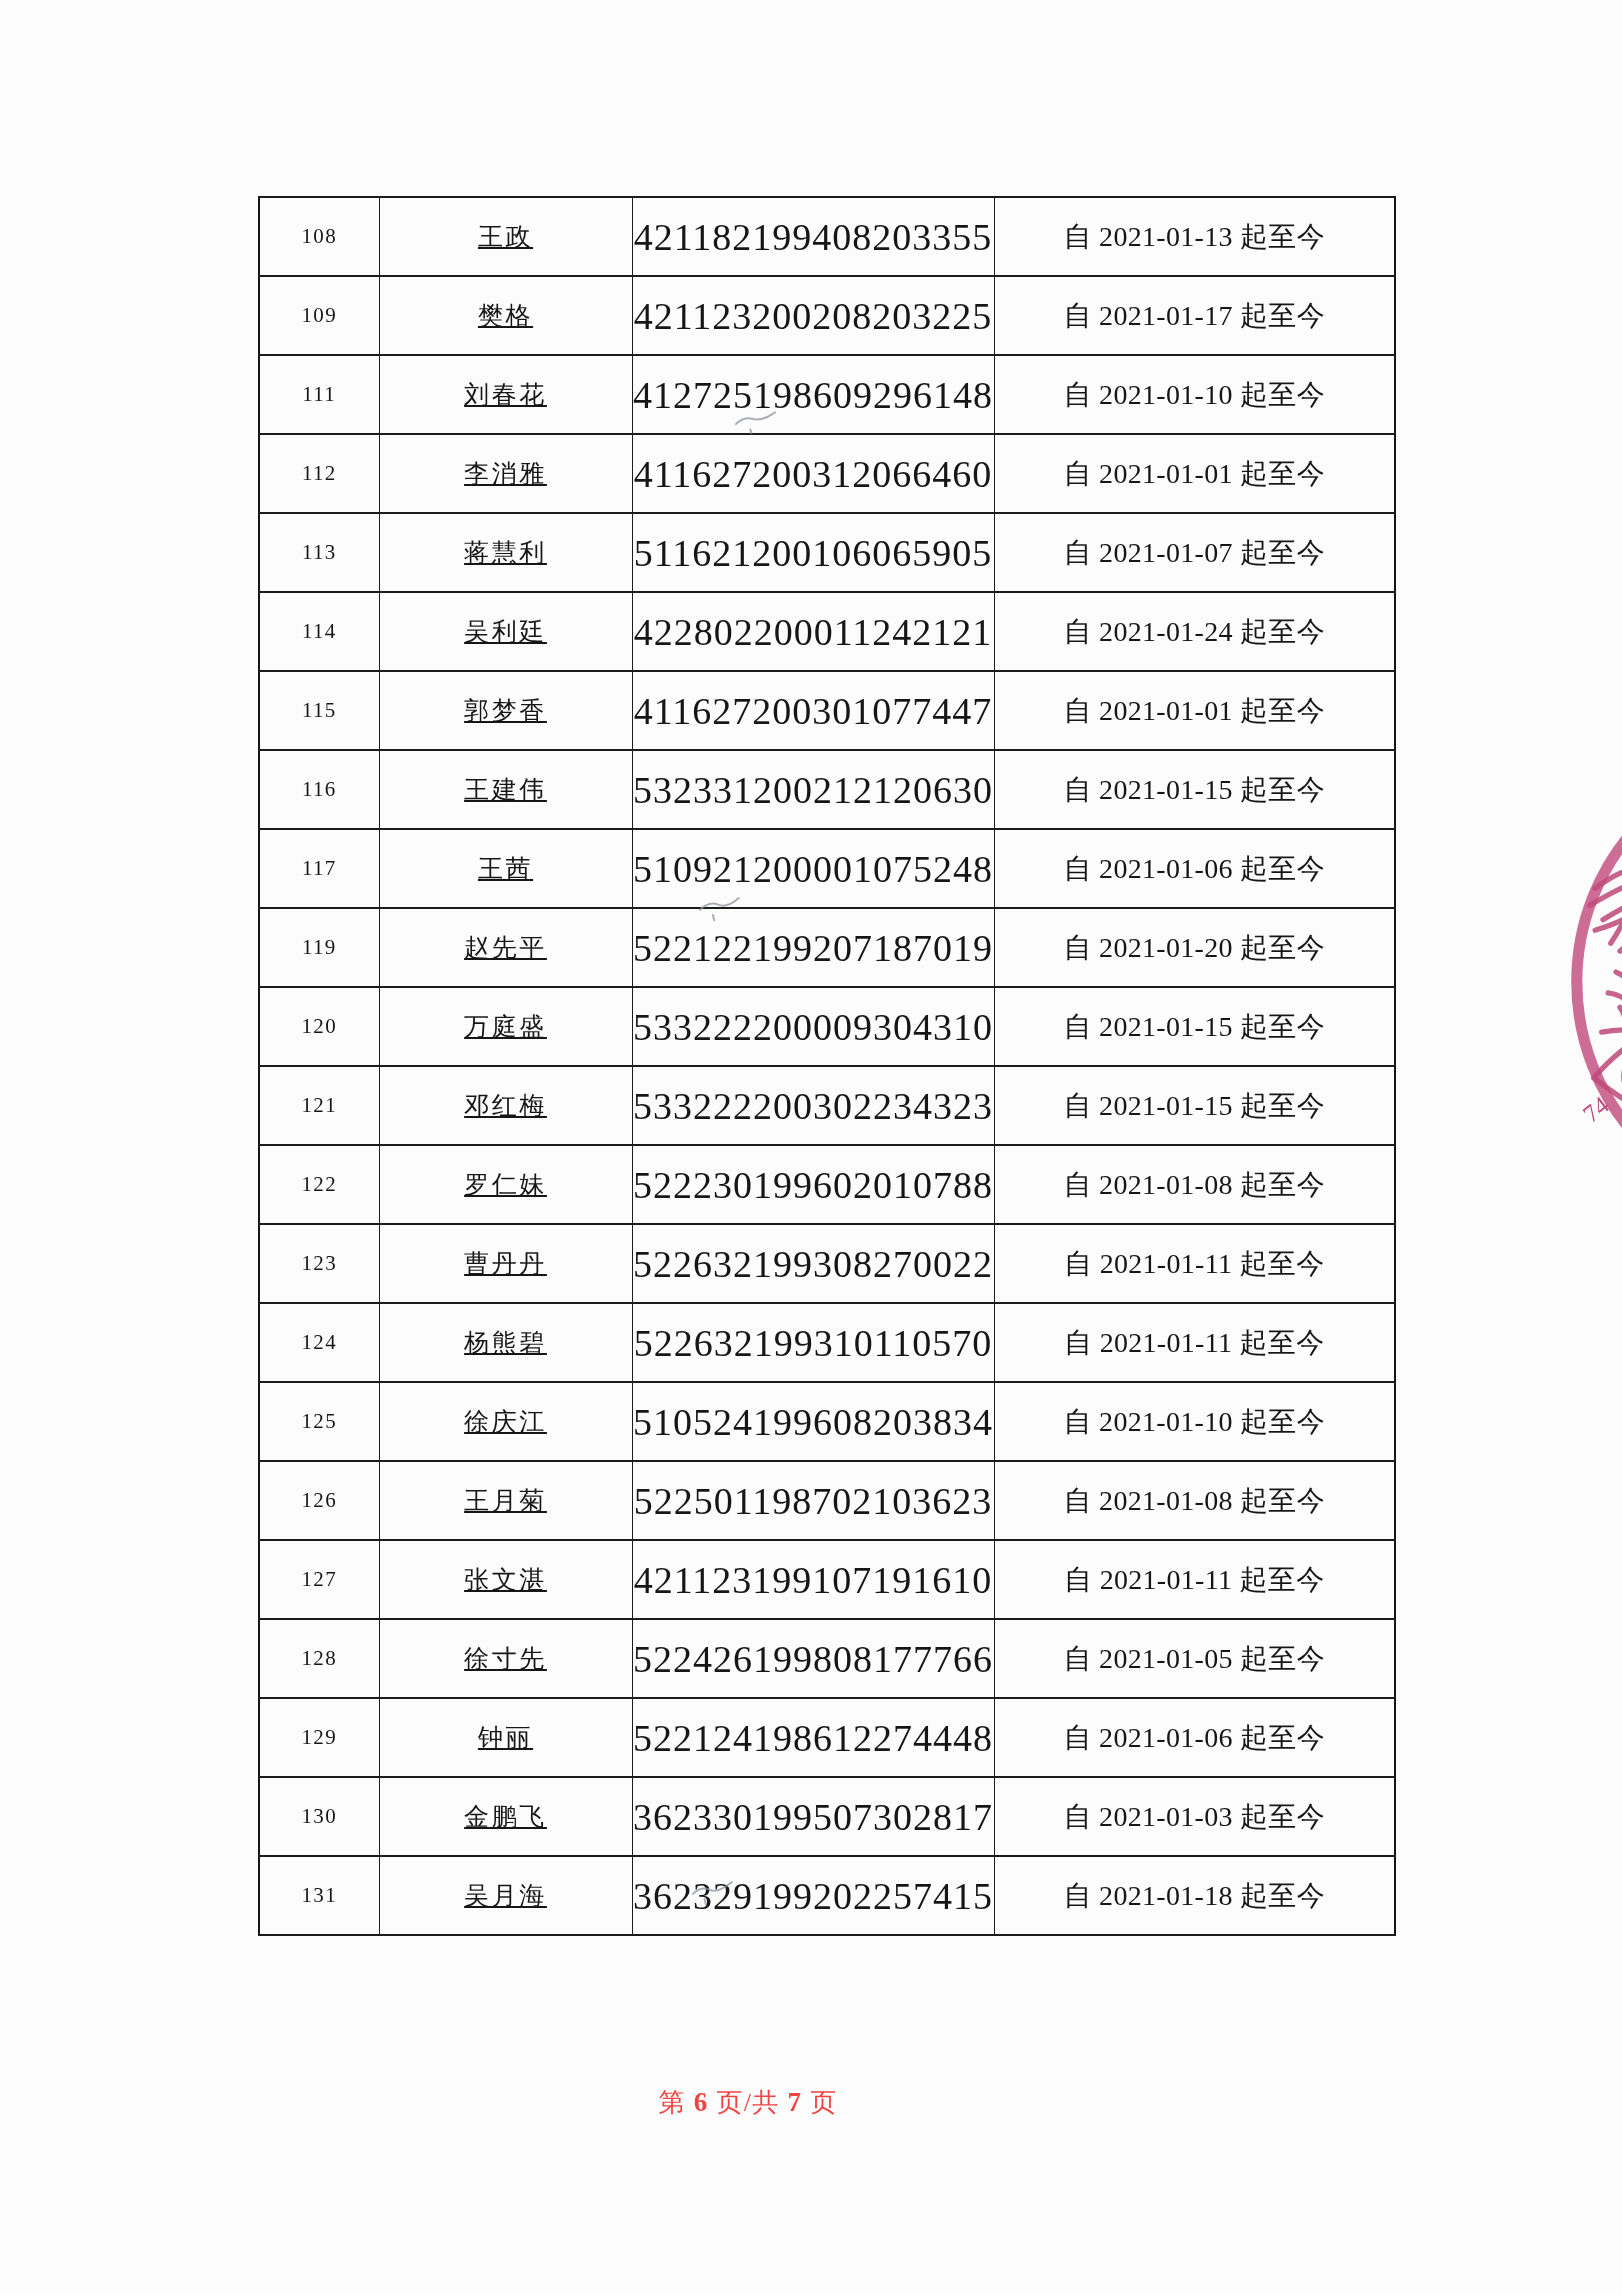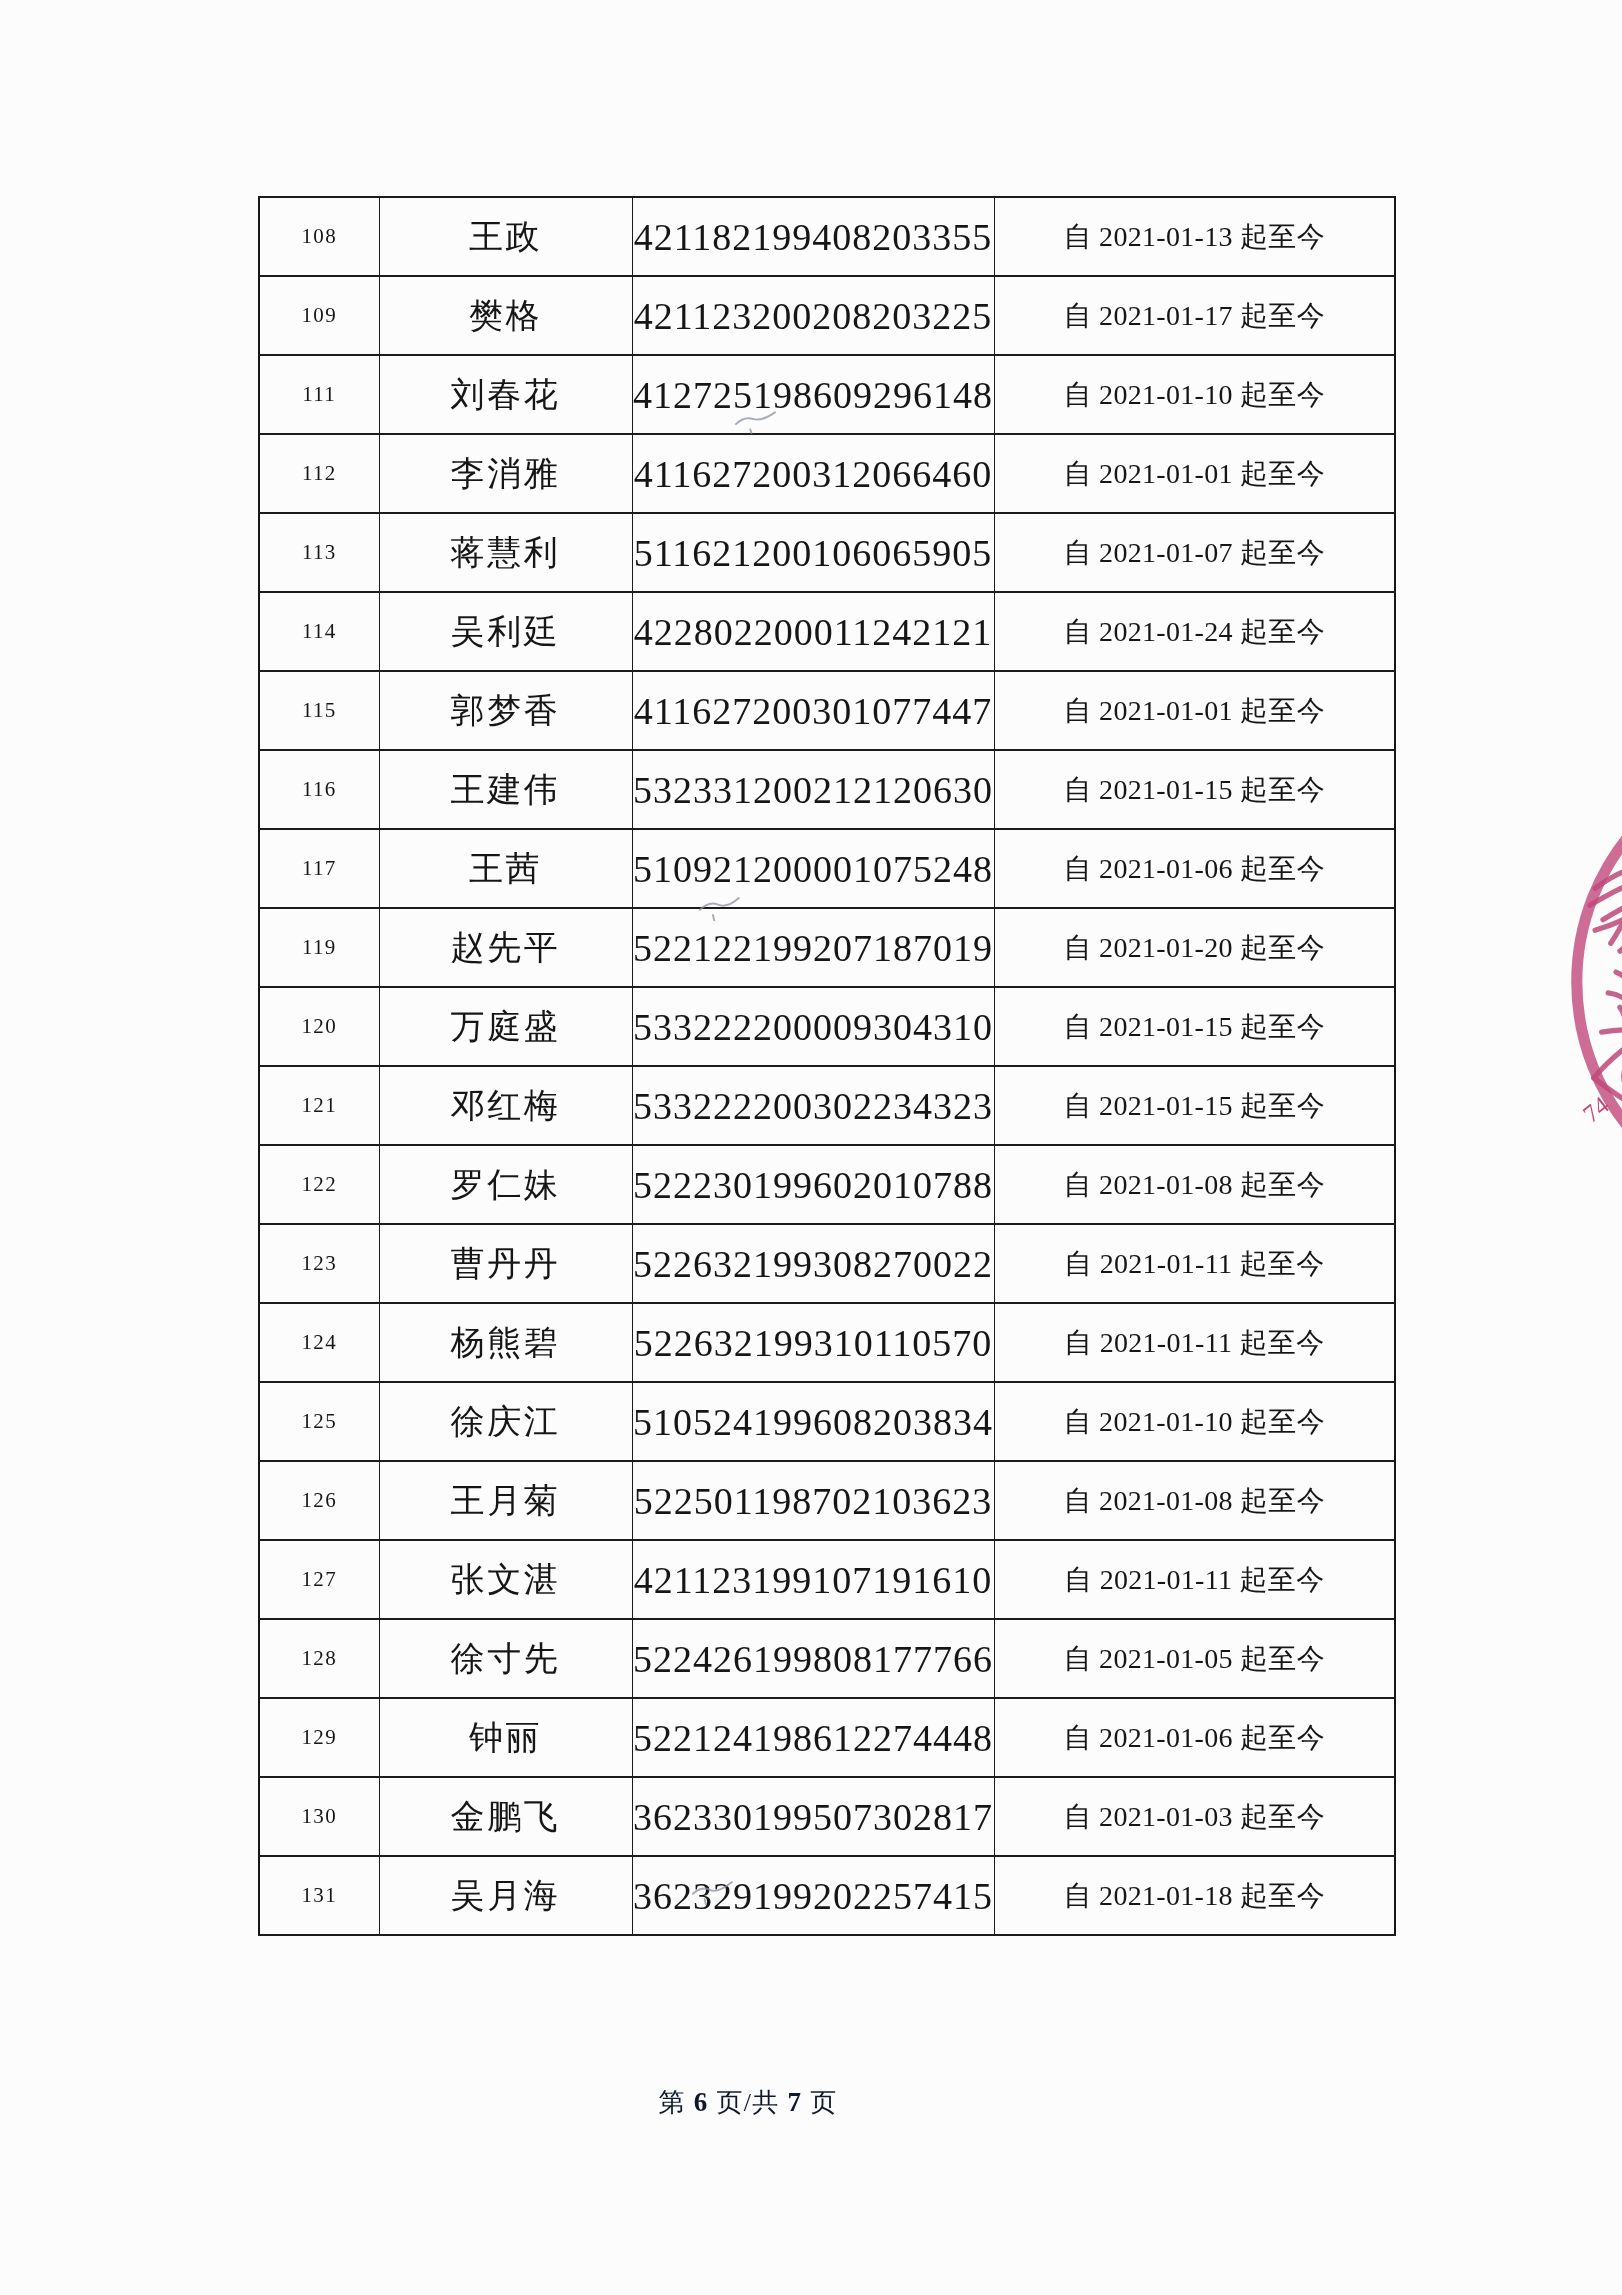--- a/index.html
+++ b/index.html
@@ -21,27 +21,27 @@
     background:transparent;
   }
   .roster td{
     border:1.3px solid #1c1c1c;
     border-top-width:2px;border-bottom-width:2px;
     height:77px;
     text-align:center;vertical-align:middle;
     padding:0;overflow:hidden;white-space:nowrap;
   }
   .row-number-cell{font-size:21px;letter-spacing:1.3px;}
-  .name-cell{font-size:34px;letter-spacing:2.6px;}
+  .name-cell{font-size:25px;letter-spacing:2.6px;text-decoration:underline;}
   .id-number-cell{font-size:38px;letter-spacing:1px;margin-top:9px;}
   .period-cell{font-size:28px;letter-spacing:0.3px;}
   
   .footer{
     position:absolute;top:2085px;left:421px;width:654px;
-    text-align:center;font-size:26px;letter-spacing:1.3px;color:#0f172a;
+    text-align:center;font-size:26px;letter-spacing:1.3px;color:#ef4444;
   }
   .footer b{font-weight:bold;margin:0 7.9px;font-size:27px;}
   
   .stamp{
     position:absolute;left:1565px;top:832px;width:523px;height:301px;
     pointer-events:none;
   }
   
   .pencil{position:absolute;pointer-events:none;opacity:.75;}
   .pm1{left:732px;top:407px;}

